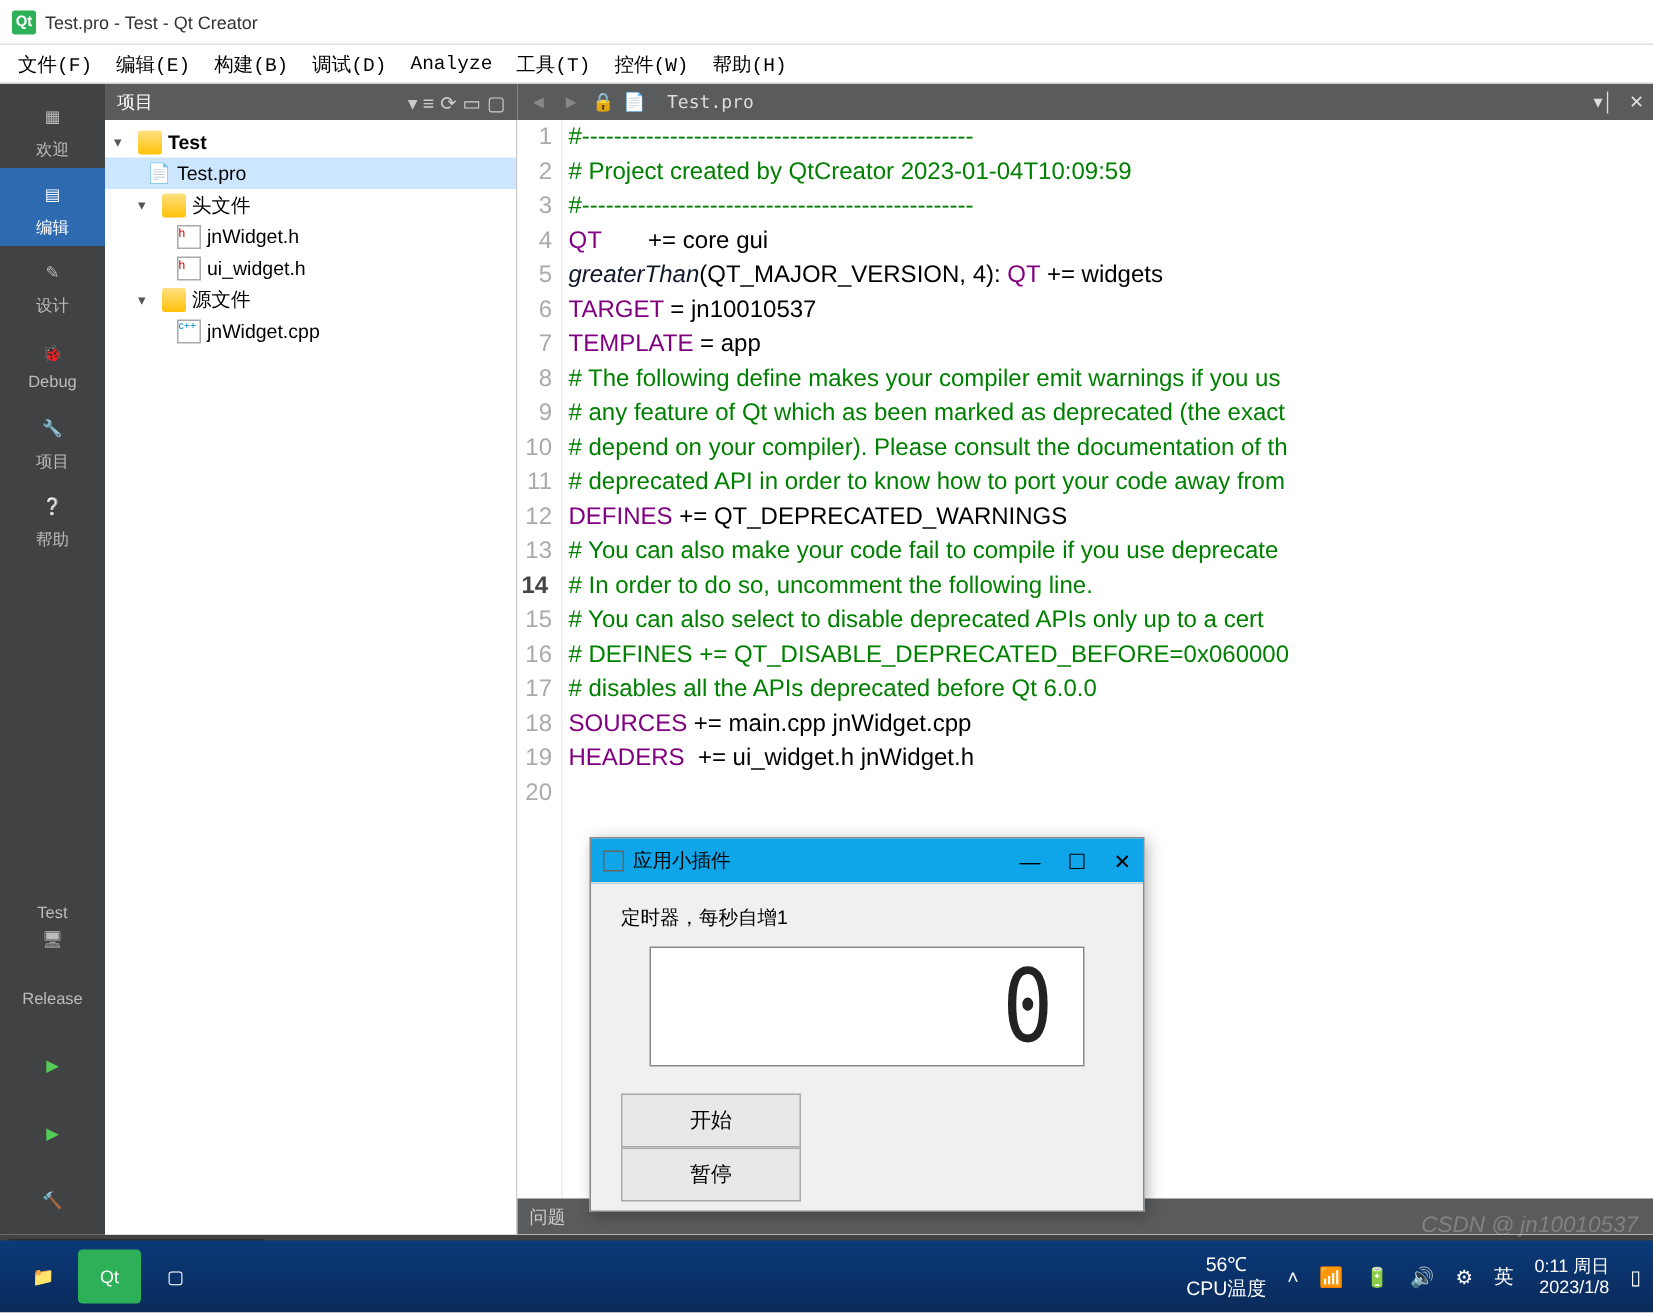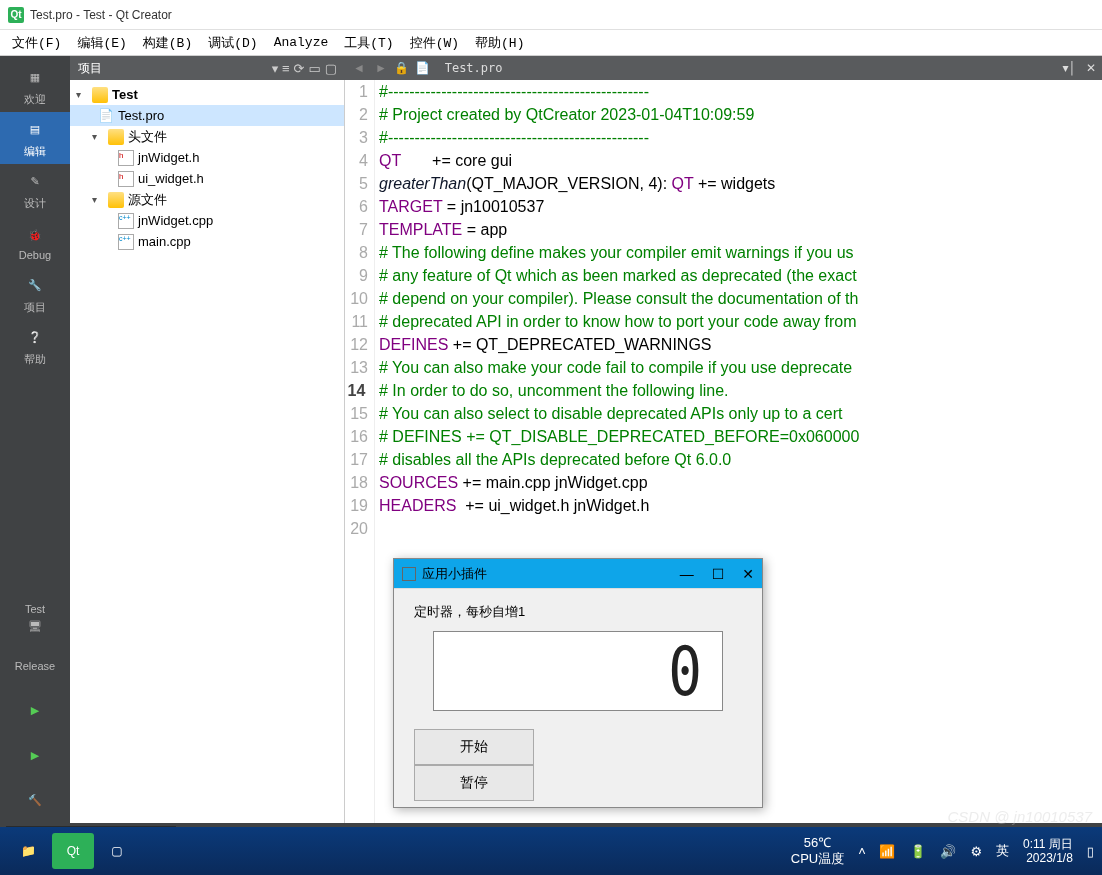--- a/index.html
+++ b/index.html
@@ -174,24 +174,20 @@
         </div>
         <div class="tree-row" style="padding-left:22px">
           <span class="arrow">▾</span>
             <span class="ficon folder-icon"></span>
           <span>源文件</span>
         </div>
         <div class="tree-row" style="padding-left:48px">
           <span class="ficon cpp-icon">c++</span>
           <span>jnWidget.cpp</span>
         </div>
-        <div class="tree-row" style="padding-left:48px">
-          <span class="ficon cpp-icon">c++</span>
-          <span>main.cpp</span>
-        </div>
       </div>
 
       <div class="editor-area">
         <div class="code">
           <div class="gutter" id="gutter">
               <div>1</div>
               <div>2</div>
               <div>3</div>
               <div>4</div>
               <div>5</div>
@@ -206,20 +202,23 @@
               <div class="cur">14</div>
               <div>15</div>
               <div>16</div>
               <div>17</div>
               <div>18</div>
               <div>19</div>
               <div>20</div>
             </div>
           <div class="codebody" id="codebody"><div class="c-comment">#-------------------------------------------------</div><div class="c-comment"># Project created by QtCreator 2023-01-04T10:09:59</div><div class="c-comment">#-------------------------------------------------</div><div><span class="c-keyword">QT</span>       += core gui</div><div><span class="c-func">greaterThan</span>(QT_MAJOR_VERSION, 4): <span class="c-keyword">QT</span> += widgets</div><div><span class="c-keyword">TARGET</span> = jn10010537</div><div><span class="c-keyword">TEMPLATE</span> = app</div><div class="c-comment"># The following define makes your compiler emit warnings if you us</div><div class="c-comment"># any feature of Qt which as been marked as deprecated (the exact </div><div class="c-comment"># depend on your compiler). Please consult the documentation of th</div><div class="c-comment"># deprecated API in order to know how to port your code away from </div><div><span class="c-keyword">DEFINES</span> += QT_DEPRECATED_WARNINGS</div><div class="c-comment"># You can also make your code fail to compile if you use deprecate</div><div class="c-comment"># In order to do so, uncomment the following line.</div><div class="c-comment"># You can also select to disable deprecated APIs only up to a cert</div><div class="c-comment"># DEFINES += QT_DISABLE_DEPRECATED_BEFORE=0x060000</div><div class="c-comment"># disables all the APIs deprecated before Qt 6.0.0</div><div><span class="c-keyword">SOURCES</span> += main.cpp jnWidget.cpp</div><div><span class="c-keyword">HEADERS</span>  += ui_widget.h jnWidget.h</div><div>&nbsp;</div></div>
         </div>
+        <div class="problems-bar">
+          <span>问题</span>
+        </div>
       </div>
     </div>
   </div>
 </div>
 
 <div class="bottombar">
   <span class="locate">
     <span>🔍</span>
     <span>Type to locate (Ctrl+...</span>
   </span>

